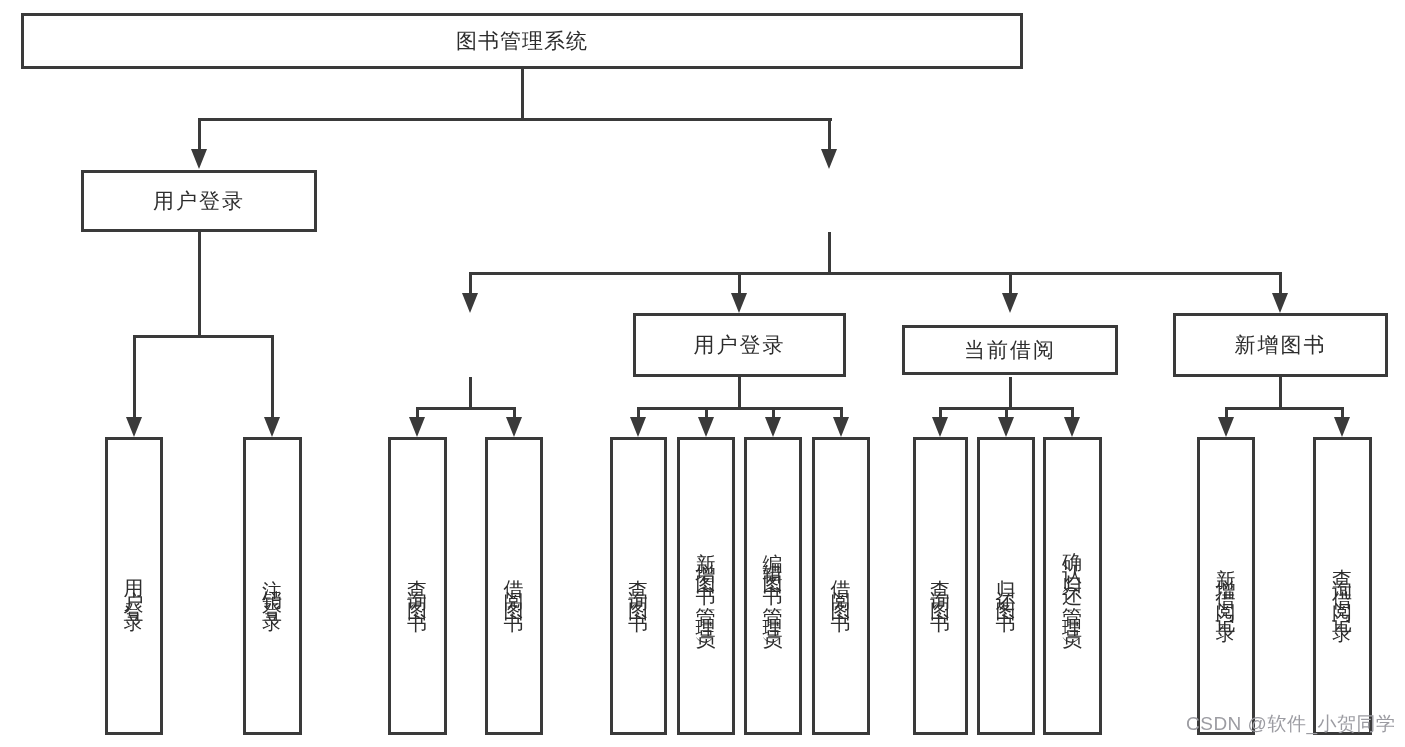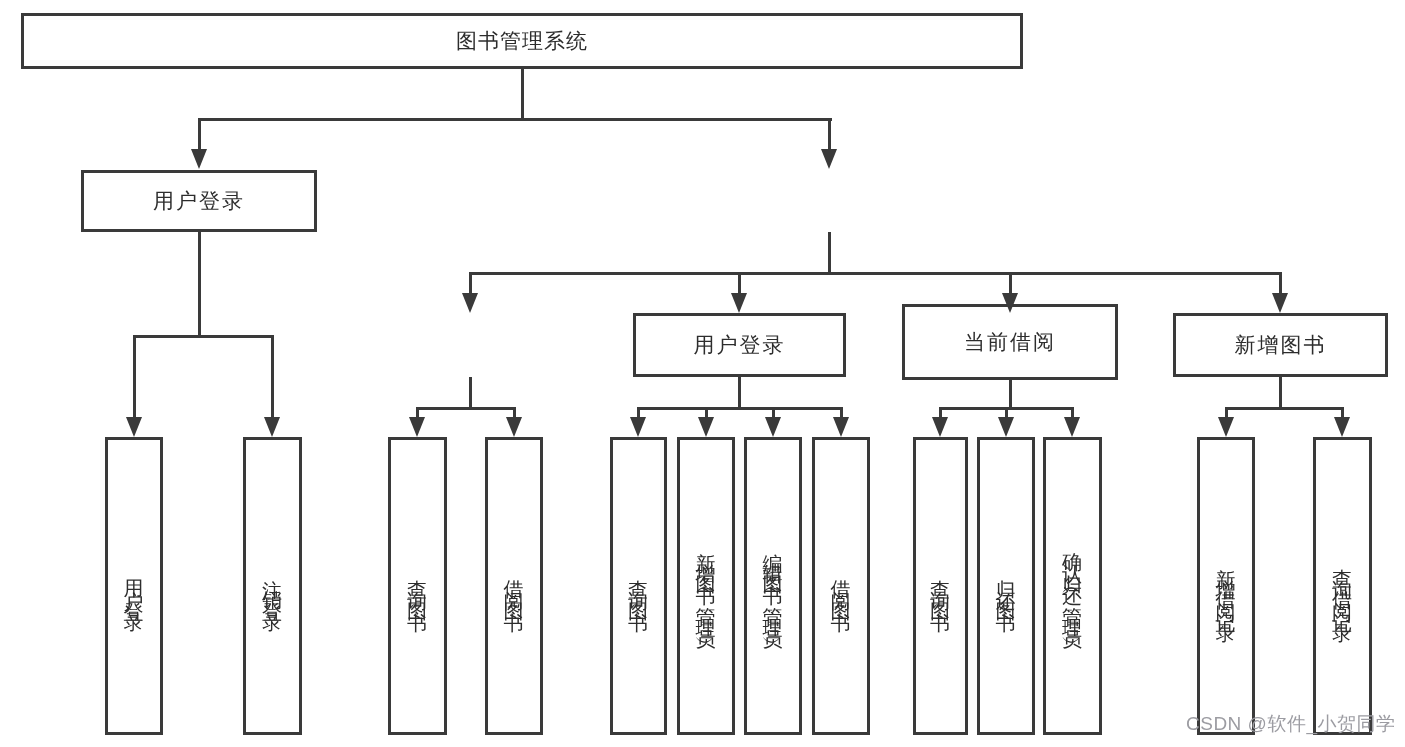--- a/index.html
+++ b/index.html
@@ -45,21 +45,21 @@
   <div class="box" style="left:81px;top:170px;width:236px;height:62px">
     <span class="h-label">用户登录</span>
   </div>
 
 
 
   <div class="box" style="left:633px;top:313px;width:213px;height:64px">
     <span class="h-label">用户登录</span>
   </div>
 
-  <div class="box" style="left:902px;top:304px;width:216px;height:76px">
+  <div class="box" style="left:902px;top:325px;width:216px;height:50px">
     <span class="h-label">当前借阅</span>
   </div>
 
   <div class="box" style="left:1173px;top:313px;width:215px;height:64px">
     <span class="h-label">新增图书</span>
   </div>
 
   <div class="box" style="left:105px;top:437px;width:58px;height:298px">
     <span class="v-label">用户登录</span>
   </div>

